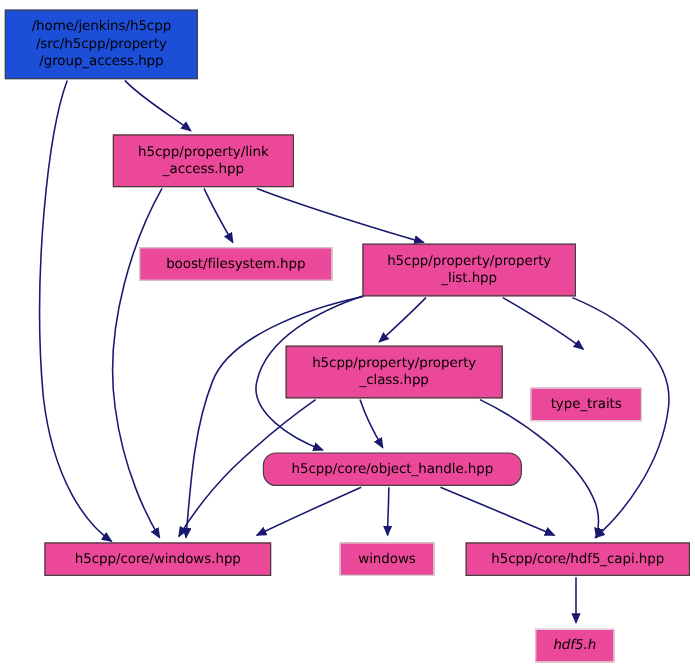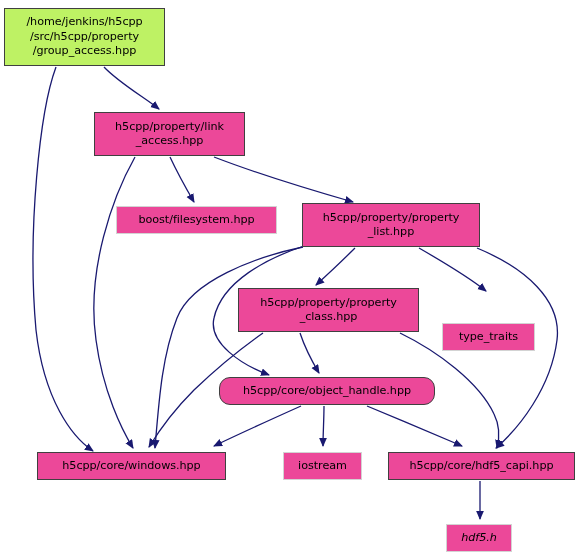--- a/index.html
+++ b/index.html
@@ -39,21 +39,21 @@
     font-size: 11.2px;
     line-height: 14.5px;
     letter-spacing: -0.05px;
     white-space: pre-line;
     z-index: 3;
   }
   .node.solid {
     border: 1.6px solid #404040;
   }
   .node.root {
-    background: #bef264;
+    background: #1d4ed8;
     border: 1.6px solid #404040;
     text-align: center;
   }
   .node-label {
     display: block;
     padding: 0 3px;
   }
 </style>
 </head>
 <body>
@@ -94,18 +94,18 @@
       <div class="node solid" style="left: 94px; top: 112px; width: 151px; height: 44px;"><span class="node-label">h5cpp/property/link
 _access.hpp</span></div>
       <div class="node" style="left: 116px; top: 206px; width: 161px; height: 28px;"><span class="node-label">boost/filesystem.hpp</span></div>
       <div class="node solid" style="left: 302px; top: 203px; width: 178px; height: 44px;"><span class="node-label">h5cpp/property/property
 _list.hpp</span></div>
       <div class="node solid" style="left: 238px; top: 288px; width: 181px; height: 44px;"><span class="node-label">h5cpp/property/property
 _class.hpp</span></div>
       <div class="node" style="left: 442px; top: 295px; width: 93px; height: 28px; margin-top: 28px;"><span class="node-label">type_traits</span></div>
       <div class="node solid" style="left: 219px; top: 377px; width: 216px; height: 28px; border-radius: 11px;"><span class="node-label">h5cpp/core/object_handle.hpp</span></div>
       <div class="node solid" style="left: 37px; top: 452px; width: 189px; height: 28px;"><span class="node-label">h5cpp/core/windows.hpp</span></div>
-      <div class="node" style="left: 283px; top: 452px; width: 79px; height: 28px;"><span class="node-label">iostream</span></div>
+      <div class="node" style="left: 283px; top: 452px; width: 79px; height: 28px;"><span class="node-label">windows</span></div>
       <div class="node solid" style="left: 388px; top: 452px; width: 187px; height: 28px;"><span class="node-label">h5cpp/core/hdf5_capi.hpp</span></div>
       <div class="node" style="left: 446px; top: 524px; width: 66px; height: 28px; font-style: italic;"><span class="node-label">hdf5.h</span></div>
     </div>
 
 </div>
 
 </body></html>

